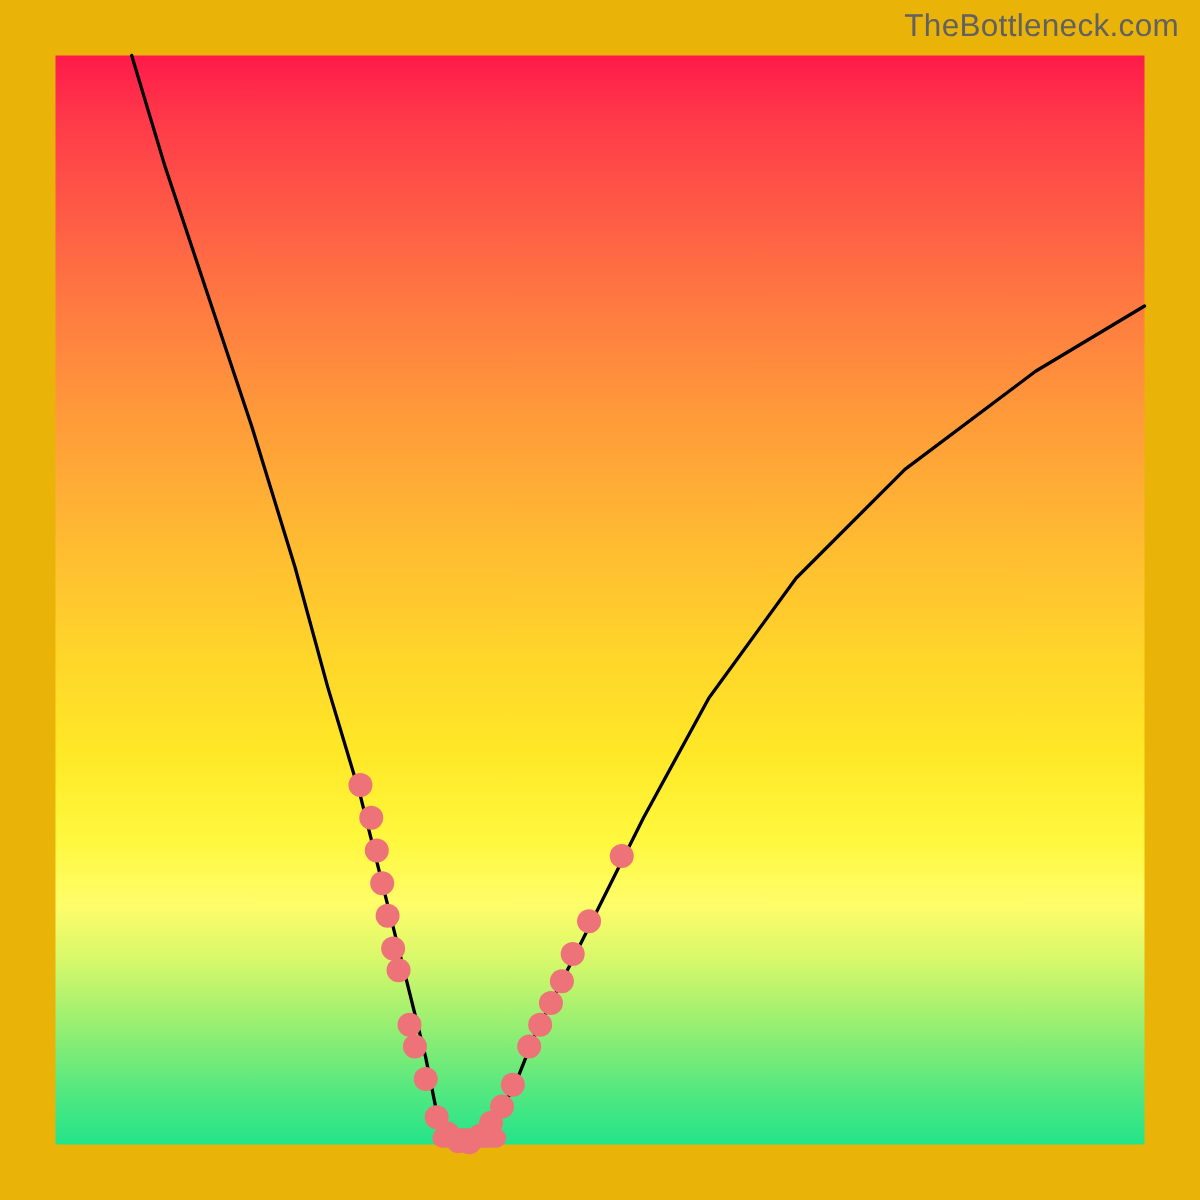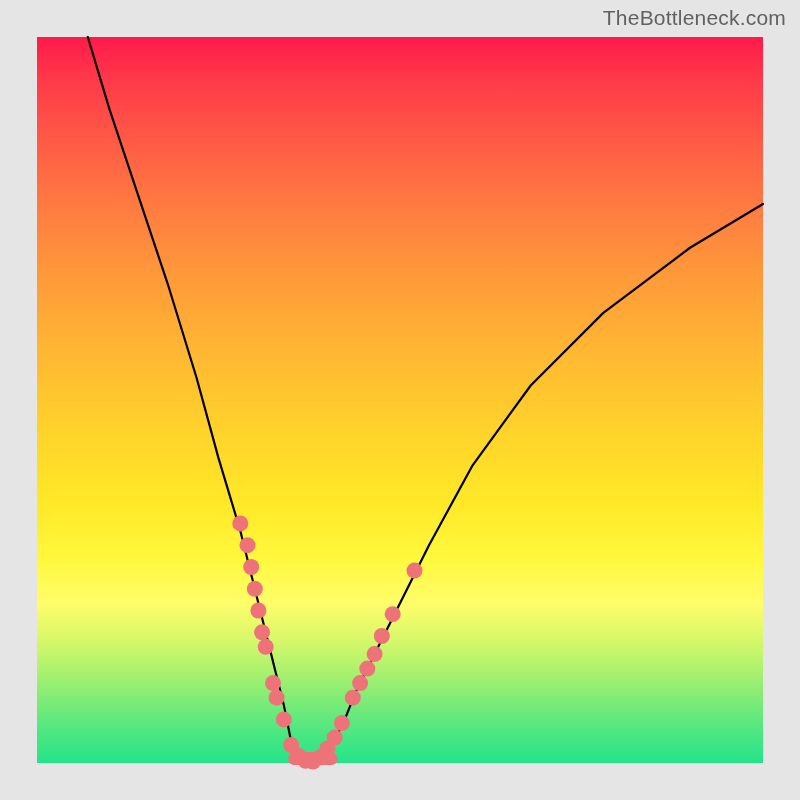--- a/index.html
+++ b/index.html
@@ -10,21 +10,21 @@
     overflow: hidden;
     background: #000;
     font-family: Arial, Helvetica, sans-serif;
   }
   .frame {
     position: absolute;
     left: 0;
     top: 0;
     width: 800px;
     height: 800px;
-    background: #e5e5e5;
+    background: #eab308;
   }
   .plot-area {
     position: absolute;
     left: 37px;
     top: 37px;
     width: 726px;
     height: 726px;
     
     background: linear-gradient(to bottom,
       #ff1a4a 0%,

